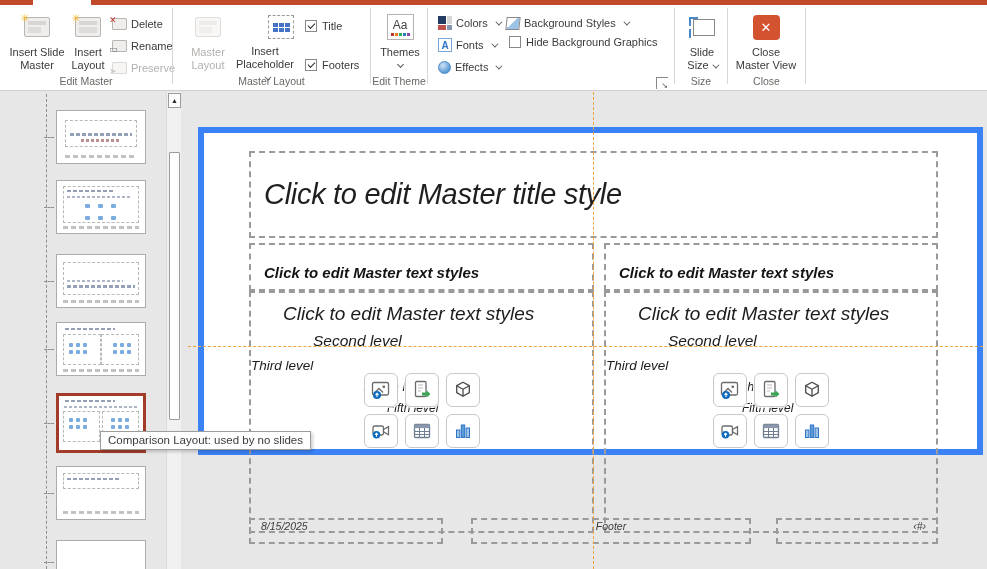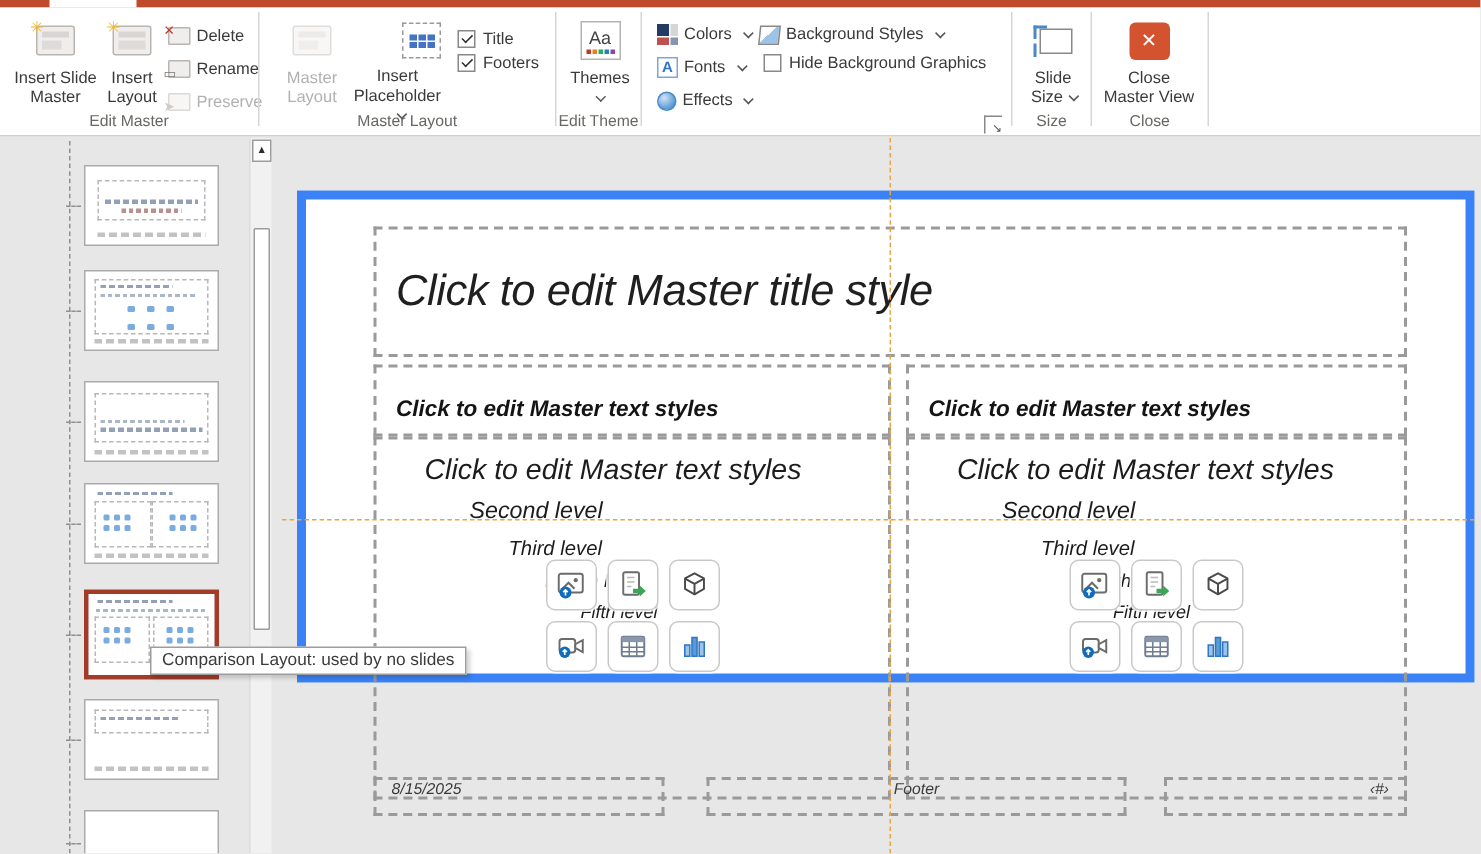--- a/index.html
+++ b/index.html
@@ -66,21 +66,21 @@
   .ph-title .t { font-size:29px; color:#1f1f1f; padding-left:13px; letter-spacing:-0.3px; white-space:nowrap; }
   .ph-head { top:110px; height:48px; display:flex; align-items:flex-end; }
   .ph-head .h { font-size:15px; font-weight:bold; color:#141414; padding:0 0 8px 13px; white-space:nowrap; }
   .ph-body { top:158px; height:242px; }
   .ph-head.left, .ph-body.left { left:45px; width:345px; }
   .ph-head.right, .ph-body.right { left:400px; width:334px; }
   ul.bullets { list-style:disc outside; margin-top:6px; color:#1c1c1c; }
   ul.bullets li { white-space:nowrap; overflow:hidden; }
   li.b1 { font-size:19px; margin-left:30px; padding-left:2px; line-height:29px; }
   li.b2 { font-size:15.5px; margin-left:62px; line-height:26px; }
-  li.b3 { font-size:13.5px; margin-left:88px; line-height:23px; }
+  li.b3 { font-size:13.5px; line-height:23px; }
   li.b4 { font-size:12.5px; margin-left:112px; line-height:21px; }
   li.b5 { font-size:12px; margin-left:136px; line-height:20px; }
 
   .icongrid { position:absolute; top:80px; left:50%; transform:translateX(-50%); display:grid; grid-template-columns:repeat(3,34px); grid-auto-rows:34px; gap:7px; z-index:4; }
   .cicon { background:#fff; border:1px solid #c9c9c9; border-radius:6px; display:flex; align-items:center; justify-content:center; cursor:pointer; box-shadow:0 0 0 1px rgba(255,255,255,0.8); }
 
   .ph-footer { top:385px; height:26px; display:flex; }
   .ph-footer .ftext { font-size:10.5px; color:#3b3b3b; width:100%; }
   .ph-date { left:45px; width:194px; } .ph-date .ftext { padding-left:10px; }
   .ph-foot { left:267px; width:280px; } .ph-foot .ftext { text-align:center; }
@@ -166,21 +166,21 @@
               <i style="background:#4472c4;"></i>
           </div>
         </div>
       </div>
       <div class="blabel"><span>Insert Placeholder</span><span class="caret"></span></div>
     </div>
     <div class="cb-row" style="left:305px;top:15px;">
       <span class="cb checked"></span>
       <span class="clabel">Title</span>
     </div>
-    <div class="cb-row" style="left:305px;top:31px;">
+    <div class="cb-row" style="left:305px;top:54px;">
       <span class="cb checked"></span>
       <span class="clabel">Footers</span>
     </div>
     <div class="grouplabel" style="left:173px;width:197px;">Master Layout</div>
     <div class="rsep" style="left:370px;"></div>
 
     <div class="bigbtn" style="left:377px;width:46px;">
       <div class="bicon">
         <div style="width:27px;height:26px;border:1px solid #b5b3b0;display:flex;flex-direction:column;align-items:center;justify-content:center;">
           <span style="font-size:12px;color:#444;">Aa</span>

